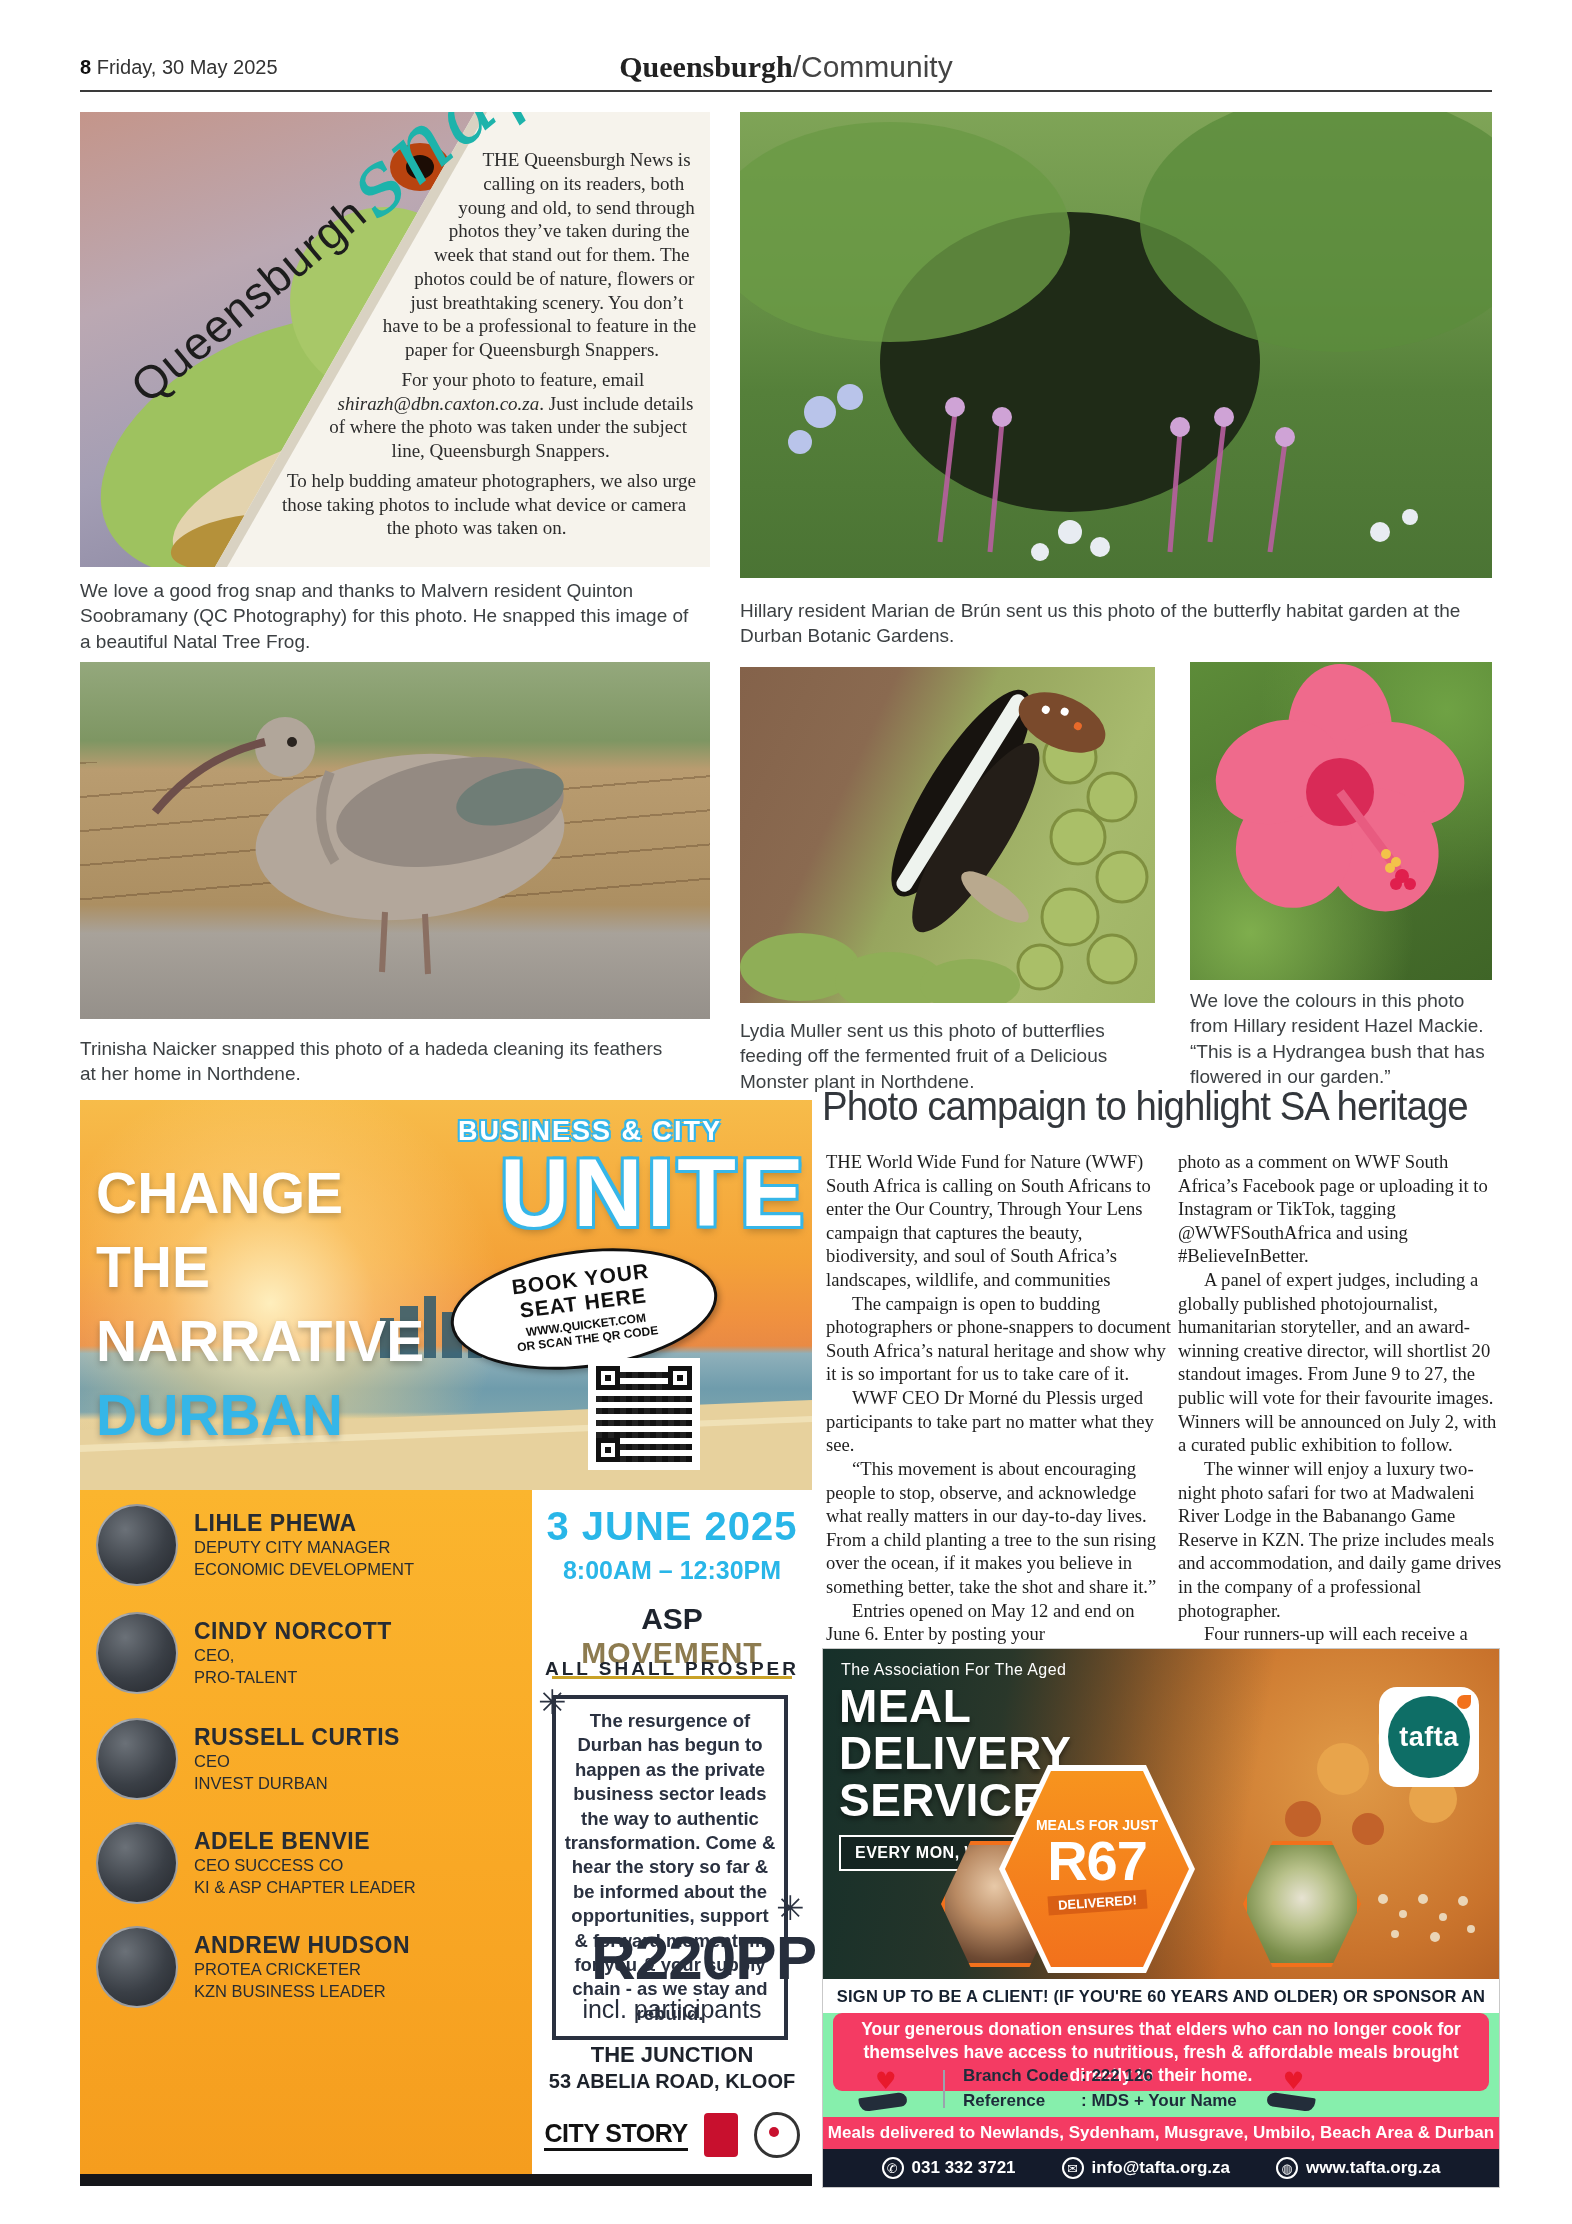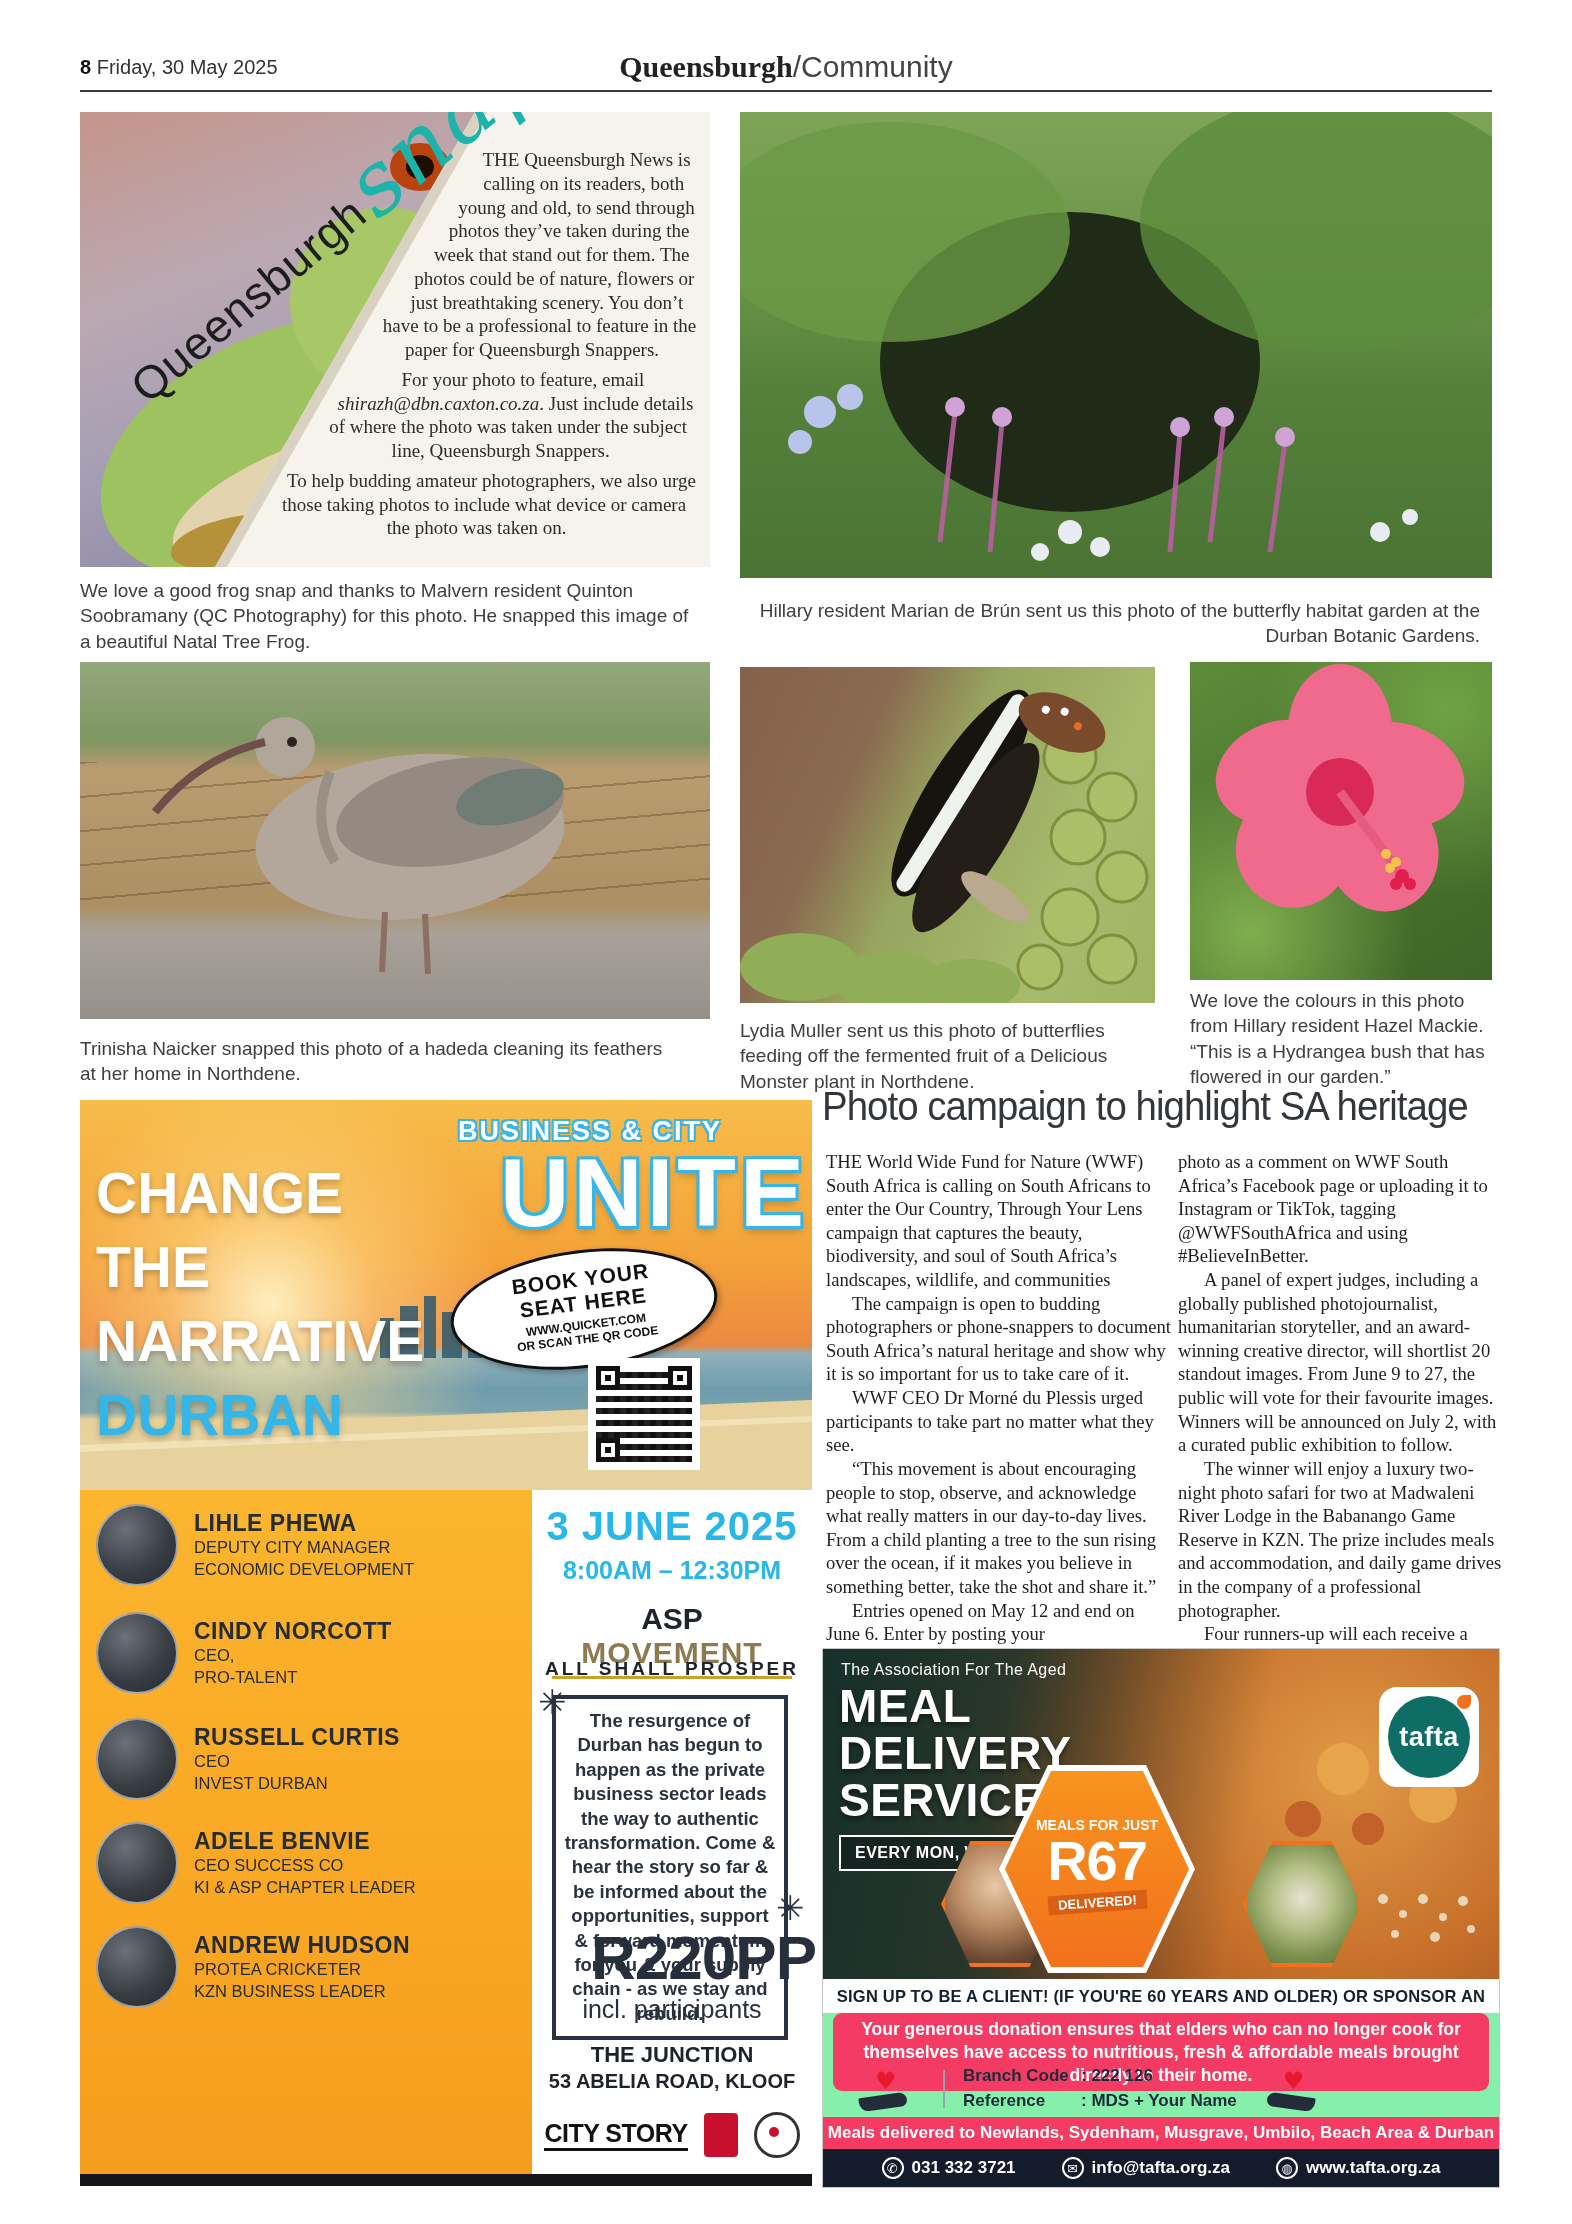--- a/index.html
+++ b/index.html
@@ -20,21 +20,21 @@
   .snap-paper{left:0;top:0;}
   .snap-text{left:0;top:0;width:630px;height:455px;z-index:4;font-family:"Liberation Serif",serif;font-size:19px;line-height:1.25;color:#2c2c2c;text-align:center;padding:36px 12px 0 0;box-sizing:border-box;}
   .snap-text .diag{float:left;width:395px;height:100%;shape-outside:polygon(0 0,100% 0,34% 100%,0 100%);shape-margin:8px;}
   .snap-text p{margin:0 0 6px 0;}
   .snap-text .em{font-style:italic;}
   .rot-qb{left:40px;top:260px;z-index:5;font-size:46px;letter-spacing:1px;color:#1d1d1d;transform:rotate(-40deg);transform-origin:left top;}
   .rot-snap{left:245px;top:46px;z-index:5;font-family:"DejaVu Serif",serif;font-style:italic;font-size:88px;color:#1db3ab;transform:rotate(-40deg);transform-origin:left top;letter-spacing:4px;}
   .cap-frog{left:80px;top:578px;width:610px;}
   
   .garden{left:740px;top:112px;width:752px;height:466px;background:linear-gradient(180deg,#7fa457 0%,#6a9448 35%,#55803a 60%,#4b7434 100%);}
-  .cap-garden{left:740px;top:598px;width:740px;text-align:right;}
+  .cap-garden{left:740px;top:598px;width:740px;}
   
   .hadeda{left:80px;top:662px;width:630px;height:357px;background:linear-gradient(180deg,#94a87c 0%,#7e9663 22%,#b99c70 30%,#ac8f62 68%,#a8a29a 76%,#95908a 100%);}
   .planks{left:0;top:100px;width:630px;height:140px;background:repeating-linear-gradient(175deg,rgba(90,62,35,.35) 0 2px,rgba(0,0,0,0) 2px 34px);}
   .cap-hadeda{left:80px;top:1036px;width:600px;}
   .butterfly{left:740px;top:667px;width:415px;height:336px;background:linear-gradient(115deg,#84624a 0%,#8a6a50 28%,#97a55e 46%,#a7ba6d 75%,#9fb465 100%);}
   .cap-butterfly{left:740px;top:1018px;width:390px;}
   .hibiscus{left:1190px;top:662px;width:302px;height:318px;background:radial-gradient(circle at 20% 85%,#7fae4d 0%,rgba(0,0,0,0) 45%),radial-gradient(circle at 85% 15%,#6fa244 0%,rgba(0,0,0,0) 50%),linear-gradient(150deg,#5d8c39 0%,#49702d 60%,#3f6527 100%);}
   .cap-hibiscus{left:1190px;top:988px;width:302px;}
   
   .headline{left:822px;top:1084px;width:680px;font-size:40px;font-weight:400;letter-spacing:-1px;color:#33373c;transform:scaleX(.96);transform-origin:left;}

